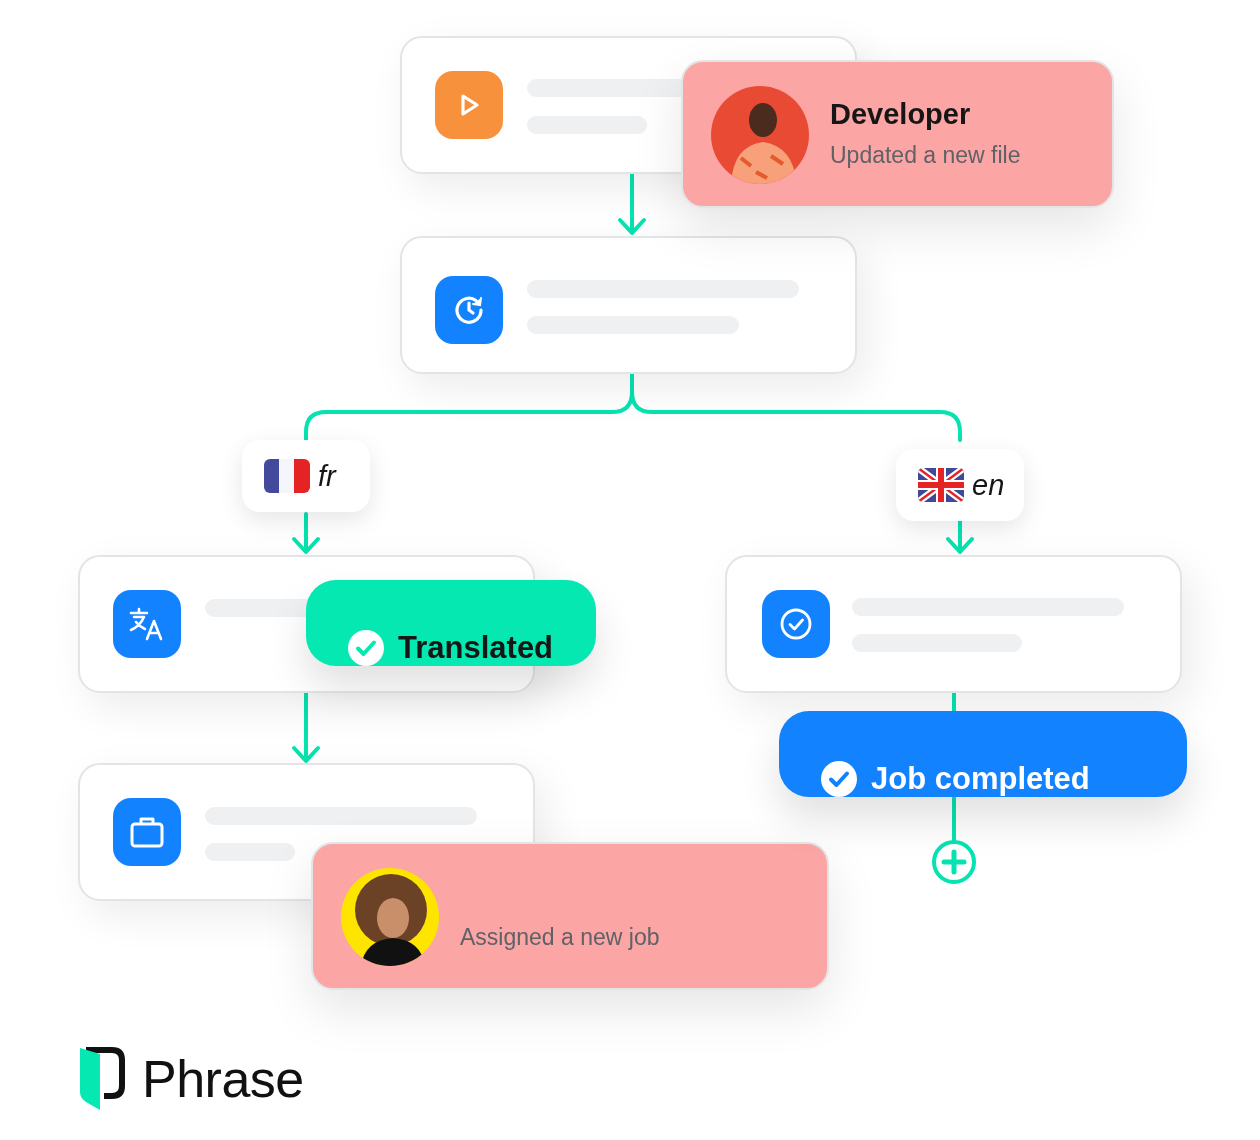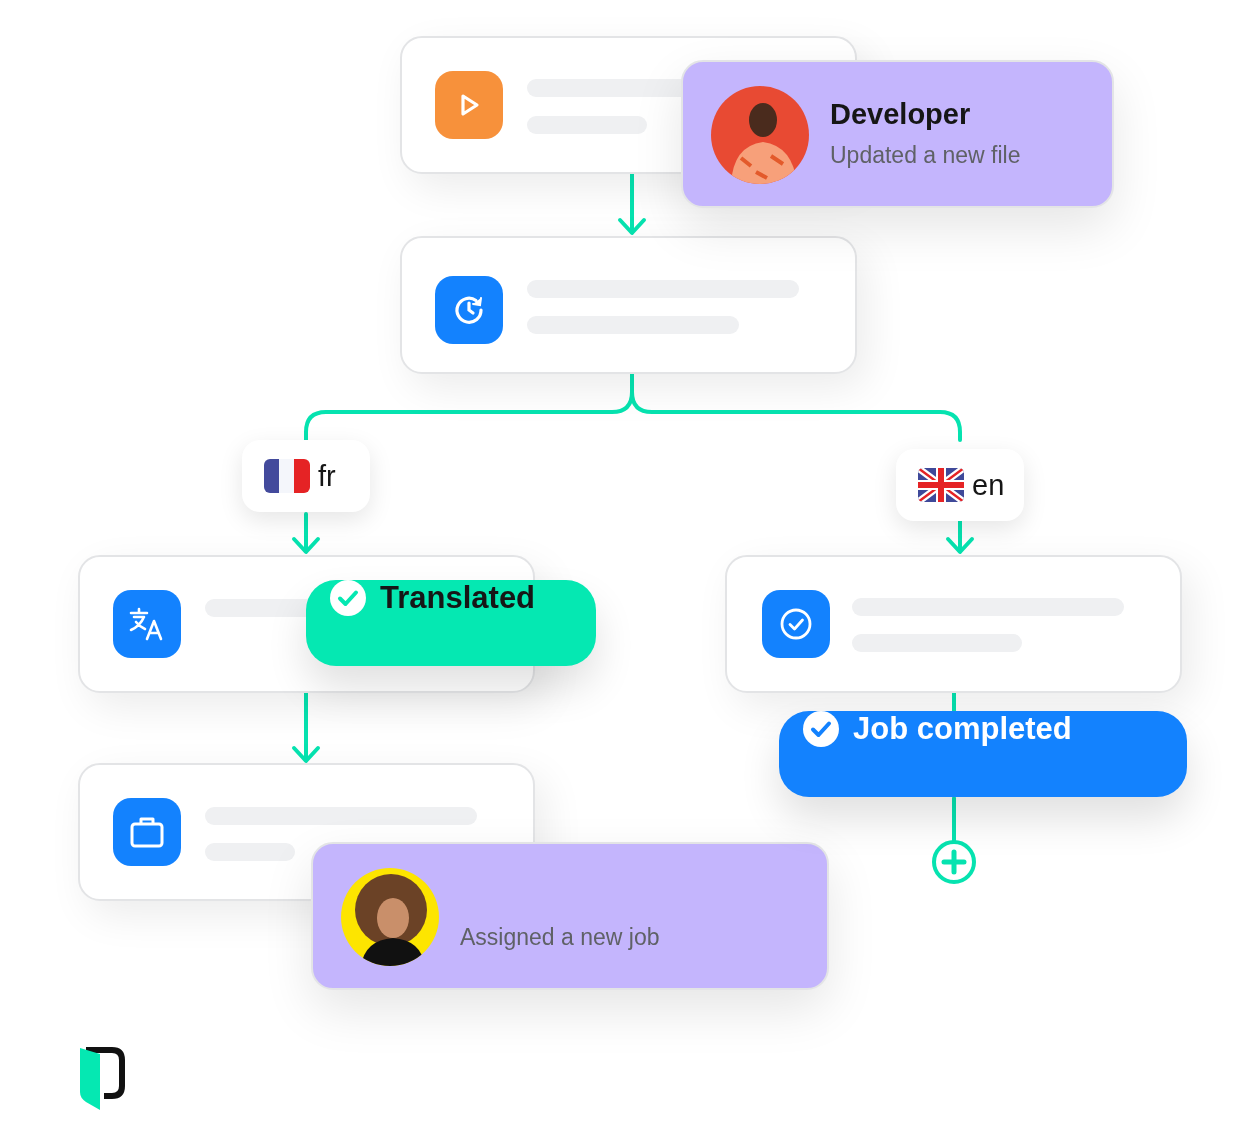--- a/index.html
+++ b/index.html
@@ -13,35 +13,35 @@
     position:absolute; background:#fff; border:2px solid #e3e4e6; border-radius:22px;
     box-shadow: 10px 14px 40px rgba(0,0,0,0.08);
     box-sizing:border-box; z-index:2;
   }
   .icon-tile {
     position:absolute; width:68px; height:68px; border-radius:18px;
     display:flex; align-items:center; justify-content:center;
   }
   .skel { position:absolute; height:18px; border-radius:9px; background:#eff0f2; }
   .person-card {
-    position:absolute; background:#c4b5fd; border:2px solid #e3e4e6; border-radius:22px;
+    position:absolute; background:#fca5a5; border:2px solid #e3e4e6; border-radius:22px;
     box-shadow: 0 20px 50px rgba(0,0,0,0.10); box-sizing:border-box; z-index:4;padding-left:36px;
   }
   .avatar { position:absolute; width:98px; height:98px; border-radius:50%; overflow:hidden; }
   .p-title { position:absolute; font-weight:bold; font-size:29px; color:#161616; white-space:nowrap; }
   .p-sub { position:absolute; font-size:23px; color:#5f6166; white-space:nowrap; }
   .lang-pill {
     position:absolute; background:#fff; border-radius:18px; height:72px;
     box-shadow: 0 8px 24px rgba(0,0,0,0.10); z-index:3;
-    display:flex; align-items:center; box-sizing:border-box; padding-left:22px;
+    display:flex; align-items:center; box-sizing:border-box; padding-left:22px;font-style:italic;
   }
   .lang-pill span { font-size:29px; color:#161616; margin-left:8px; font-weight:500; }
   .status-badge {
     position:absolute; height:86px; border-radius:30px; z-index:5;
-    display:flex; align-items:flex-start; box-sizing:border-box; padding-left:24px;
+    display:flex; align-items:flex-end; box-sizing:border-box; padding-left:42px;
     box-shadow: 0 22px 40px rgba(0,0,0,0.12);
   }
   .status-badge .lbl { font-weight:bold; font-size:31px; margin-left:14px; white-space:nowrap; }
   .logo { position:absolute; left:80px; top:1046px; display:flex; align-items:center; z-index:3; }
   .logo-text { font-size:52px; color:#111; margin-left:16px; letter-spacing:-0.5px; }
 </style>
 </head>
 <body>
 
 <svg class="connectors" viewBox="0 0 1260 1140">
@@ -193,13 +193,14 @@
     </svg>
   </div>
   <div class="p-sub" style="left:147px;top:80px;text-align:right;">Assigned a new job</div>
 </div>
 
 <div class="logo">
   <svg width="46" height="66" viewBox="0 0 46 66">
     <path d="M6 4 H32 Q42 4 42 14 V40 Q42 50 32 50 H24" fill="none" stroke="#111" stroke-width="6"></path>
     <path d="M0 2 L20 8 V64 L6 56 Q0 52 0 46 Z" fill="#05e8b2"></path>
   </svg>
+  <span class="logo-text">Phrase</span>
 </div>
 
 </body></html>

